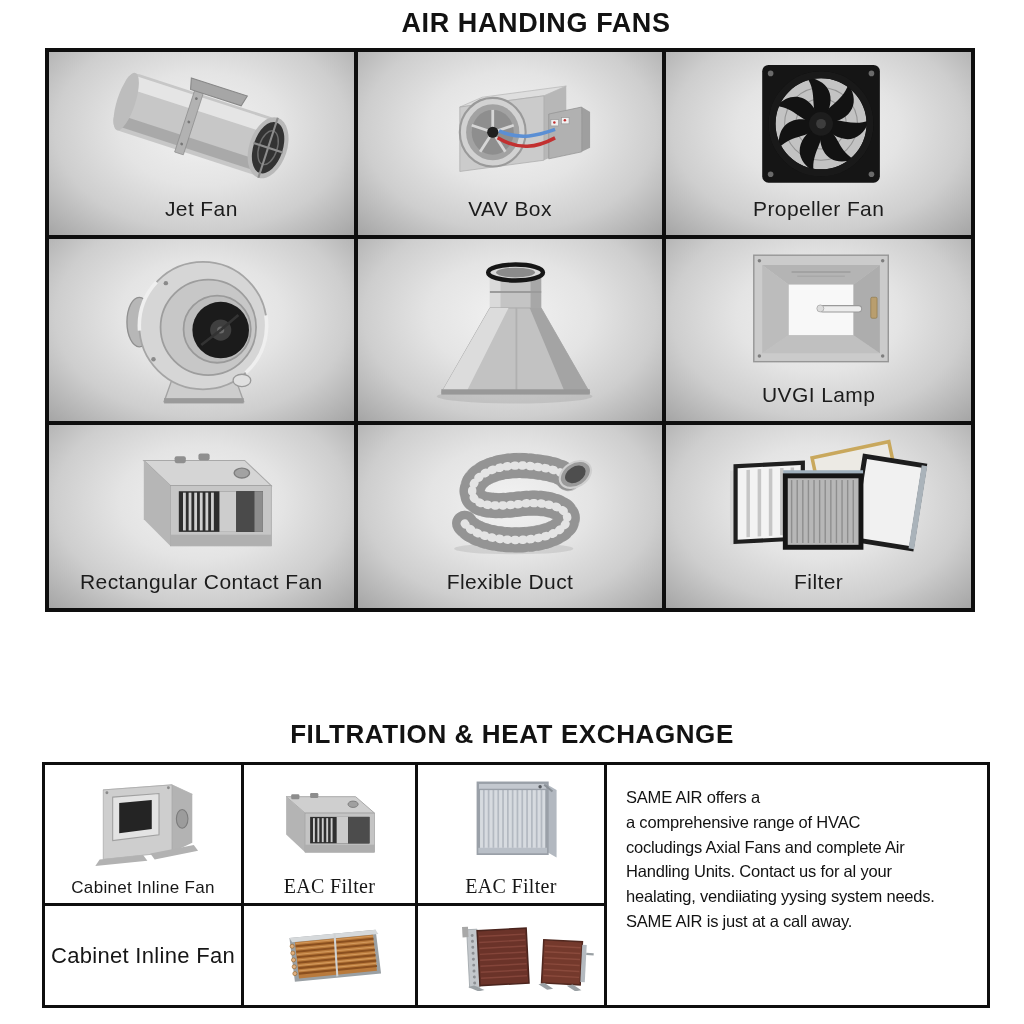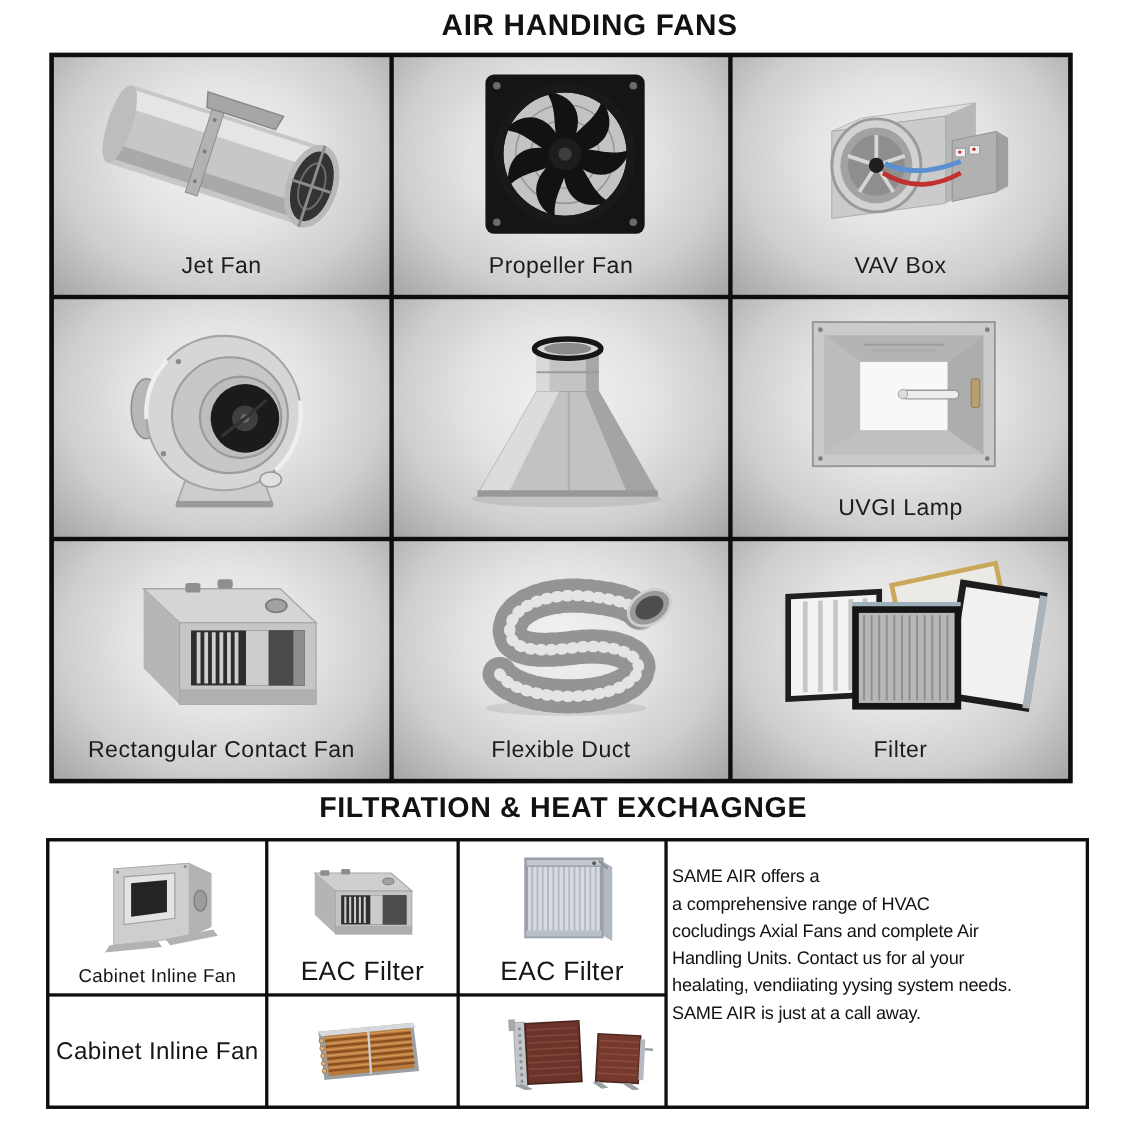--- a/index.html
+++ b/index.html
@@ -4,21 +4,21 @@
 <style>
   html,body { margin:0; padding:0; background:#ffffff; }
   body { width:1024px; height:1024px; font-family:"Liberation Sans", sans-serif; color:#111; position:relative; overflow:hidden; }
 
   .sec-title { position:absolute; left:0; right:0; text-align:center; font-weight:700; letter-spacing:0.6px; color:#121212; }
   #title1 { top:8px;  font-size:27px;padding-left:48px; }
   #title2 { top:719px; font-size:26px; }
 
   
   .grid-top {
-    position:absolute; left:45px; top:48px; width:930px; height:664px;
+    position:absolute; left:45px; top:48px; width:930px; height:564px;
     display:grid; grid-template-columns:repeat(3,1fr); grid-template-rows:repeat(3,1fr);
     gap:4px; background:#0e0e0e; border:4px solid #0e0e0e; box-sizing:border-box;
   }
   .pcell {
     background: radial-gradient(ellipse at 50% 42%, #f2f2f2 0%, #e4e4e4 38%, #cecece 68%, #a5a5a5 100%);
     display:flex; flex-direction:column; overflow:hidden;
   }
   .pimg { flex:1 1 auto; display:flex; align-items:center; justify-content:center; overflow:hidden; }
   .pimg svg { width:96%; height:92%; }
   .plabel { flex:0 0 auto; text-align:center; font-size:21px; letter-spacing:0.4px; color:#1c1c1c; padding:0 4px 14px 4px; }
@@ -26,23 +26,23 @@
   
   .grid-bottom {
     position:absolute; left:42px; top:762px; width:948px; height:246px;
     display:grid; grid-template-columns:196px 171px 186px 1fr; grid-template-rows:138px 1fr;
     gap:3px; background:#0e0e0e; border:3px solid #0e0e0e; box-sizing:border-box;
   }
   .bcell { background:#ffffff; display:flex; flex-direction:column; align-items:center; justify-content:flex-end; overflow:hidden; }
   .bimg { flex:1 1 auto; width:100%; display:flex; align-items:center; justify-content:center; overflow:hidden; }
   .bimg svg { max-width:96%; max-height:96%; }
   .blabel { flex:0 0 auto; font-size:17px; letter-spacing:0.3px; padding-bottom:5px; color:#161616; }
-  .blabel.big { font-size:24px; }
+  .blabel.big { font-size:20px;font-family:Liberation Serif, serif; }
   .text-only-cell { justify-content:center; font-size:22px; letter-spacing:0.3px; color:#161616; }
-  .info-cell { grid-column:4; grid-row:1 / 3; align-items:flex-start; justify-content:flex-start; padding:20px 8px 0 4px; box-sizing:border-box; }
+  .info-cell { grid-column:4; grid-row:1 / 3; align-items:flex-start; justify-content:flex-start; padding:20px 8px 0 19px; box-sizing:border-box; }
   .info-line { font-size:16.5px; line-height:1.5; letter-spacing:-0.2px; white-space:nowrap; color:#121212; }
 </style>
 </head>
 <body>
 
 <div>
 
   <div id="title1" class="sec-title">AIR HANDING FANS</div>
 
   <div class="grid-top">
@@ -67,50 +67,20 @@
             <line x1="229" y1="97" x2="273" y2="97" stroke="#8d8d8d" stroke-width="3"></line>
           </g>
         </svg>
       </div>
       <div class="plabel">Jet Fan</div>
     </div>
 
     <div class="pcell">
       <div class="pimg">
         <svg viewBox="0 0 300 190">
-          <rect x="70" y="10" width="168" height="168" rx="9" fill="#151515"></rect>
-          <circle cx="154" cy="94" r="75" fill="#0b0b0b"></circle>
-          <circle cx="154" cy="94" r="65" fill="#c3c3c3"></circle>
-          <circle cx="154" cy="94" r="52" fill="none" stroke="#949494" stroke-width="1.5"></circle>
-          <circle cx="154" cy="94" r="36" fill="none" stroke="#949494" stroke-width="1.5"></circle>
-          <circle cx="154" cy="94" r="20" fill="none" stroke="#949494" stroke-width="1.5"></circle>
-          <g>
-            <path id="pfb" d="M154,94 C178,62 170,32 134,28 C150,52 136,74 154,94 Z" fill="#121212"></path>
-            <use href="#pfb" transform="rotate(51.4 154 94)"></use>
-            <use href="#pfb" transform="rotate(102.8 154 94)"></use>
-            <use href="#pfb" transform="rotate(154.2 154 94)"></use>
-            <use href="#pfb" transform="rotate(205.6 154 94)"></use>
-            <use href="#pfb" transform="rotate(257 154 94)"></use>
-            <use href="#pfb" transform="rotate(308.4 154 94)"></use>
-          </g>
-          <circle cx="154" cy="94" r="70" fill="none" stroke="#191919" stroke-width="10"></circle>
-          <circle cx="154" cy="94" r="17" fill="#1d1d1d"></circle>
-          <circle cx="154" cy="94" r="7" fill="#3d3d3d"></circle>
-          <circle cx="82" cy="22" r="4" fill="#6a6a6a"></circle>
-            <circle cx="226" cy="22" r="4" fill="#6a6a6a"></circle>
-          <circle cx="82" cy="166" r="4" fill="#6a6a6a"></circle>
-            <circle cx="226" cy="166" r="4" fill="#6a6a6a"></circle>
-        </svg>
-      </div>
-      <div class="plabel">Propeller Fan</div>
-    </div>
-
-    <div class="pcell">
-      <div class="pimg">
-        <svg viewBox="0 0 300 190">
           <polygon points="78,70 198,54 230,40 110,56" fill="#dedede" stroke="#b5b5b5" stroke-width="1"></polygon>
           <polygon points="198,54 230,40 230,132 198,146" fill="#b7b7b7"></polygon>
           <polygon points="78,70 198,54 198,146 78,162" fill="#cbcbcb" stroke="#a9a9a9" stroke-width="1"></polygon>
           <polygon points="205,80 252,70 264,77 217,87" fill="#c5c5c5"></polygon>
           <polygon points="252,70 264,77 264,128 252,134" fill="#9f9f9f"></polygon>
           <polygon points="205,80 252,70 252,134 205,144" fill="#b1b1b1" stroke="#8f8f8f" stroke-width="1"></polygon>
           <ellipse cx="125" cy="106" rx="47" ry="49" fill="#d2d2d2" stroke="#9a9a9a" stroke-width="3"></ellipse>
           <ellipse cx="125" cy="106" rx="38" ry="40" fill="#a2a2a2"></ellipse>
           <ellipse cx="125" cy="106" rx="30" ry="32" fill="#8e8e8e"></ellipse>
           <g stroke="#d6d6d6" stroke-width="4">
@@ -123,20 +93,50 @@
           <circle cx="125" cy="106" r="8" fill="#1f1f1f"></circle>
           <path d="M132,114 C162,132 188,128 214,114" fill="none" stroke="#c23030" stroke-width="5"></path>
           <path d="M134,104 C164,118 192,110 214,102" fill="none" stroke="#5b8fd4" stroke-width="5"></path>
           <rect x="208" y="88" width="11" height="9" fill="#f0f0f0" stroke="#999" stroke-width="1"></rect>
           <rect x="223" y="85" width="11" height="9" fill="#f0f0f0" stroke="#999" stroke-width="1"></rect>
           <circle cx="213" cy="92" r="1.8" fill="#c23030"></circle>
             <circle cx="228" cy="89" r="1.8" fill="#c23030"></circle>
         </svg>
       </div>
       <div class="plabel">VAV Box</div>
+    </div>
+
+    <div class="pcell">
+      <div class="pimg">
+        <svg viewBox="0 0 300 190">
+          <rect x="70" y="10" width="168" height="168" rx="9" fill="#151515"></rect>
+          <circle cx="154" cy="94" r="75" fill="#0b0b0b"></circle>
+          <circle cx="154" cy="94" r="65" fill="#c3c3c3"></circle>
+          <circle cx="154" cy="94" r="52" fill="none" stroke="#949494" stroke-width="1.5"></circle>
+          <circle cx="154" cy="94" r="36" fill="none" stroke="#949494" stroke-width="1.5"></circle>
+          <circle cx="154" cy="94" r="20" fill="none" stroke="#949494" stroke-width="1.5"></circle>
+          <g>
+            <path id="pfb" d="M154,94 C178,62 170,32 134,28 C150,52 136,74 154,94 Z" fill="#121212"></path>
+            <use href="#pfb" transform="rotate(51.4 154 94)"></use>
+            <use href="#pfb" transform="rotate(102.8 154 94)"></use>
+            <use href="#pfb" transform="rotate(154.2 154 94)"></use>
+            <use href="#pfb" transform="rotate(205.6 154 94)"></use>
+            <use href="#pfb" transform="rotate(257 154 94)"></use>
+            <use href="#pfb" transform="rotate(308.4 154 94)"></use>
+          </g>
+          <circle cx="154" cy="94" r="70" fill="none" stroke="#191919" stroke-width="10"></circle>
+          <circle cx="154" cy="94" r="17" fill="#1d1d1d"></circle>
+          <circle cx="154" cy="94" r="7" fill="#3d3d3d"></circle>
+          <circle cx="82" cy="22" r="4" fill="#6a6a6a"></circle>
+            <circle cx="226" cy="22" r="4" fill="#6a6a6a"></circle>
+          <circle cx="82" cy="166" r="4" fill="#6a6a6a"></circle>
+            <circle cx="226" cy="166" r="4" fill="#6a6a6a"></circle>
+        </svg>
+      </div>
+      <div class="plabel">Propeller Fan</div>
     </div>
 
     <div class="pcell">
       <div class="pimg">
         <svg viewBox="0 0 300 190">
           <polygon points="118,148 188,148 198,176 108,176" fill="#cdcdcd" stroke="#a3a3a3" stroke-width="1.5"></polygon>
           <rect x="108" y="172" width="90" height="6" fill="#9a9a9a"></rect>
           <ellipse cx="80" cy="86" rx="14" ry="28" fill="#b7b7b7" stroke="#8f8f8f" stroke-width="1.5"></ellipse>
           <circle cx="152" cy="90" r="72" fill="#d6d6d6" stroke="#a5a5a5" stroke-width="2"></circle>
           <circle cx="152" cy="90" r="72" fill="none" stroke="#efefef" stroke-width="4" stroke-dasharray="60 160"></circle>

